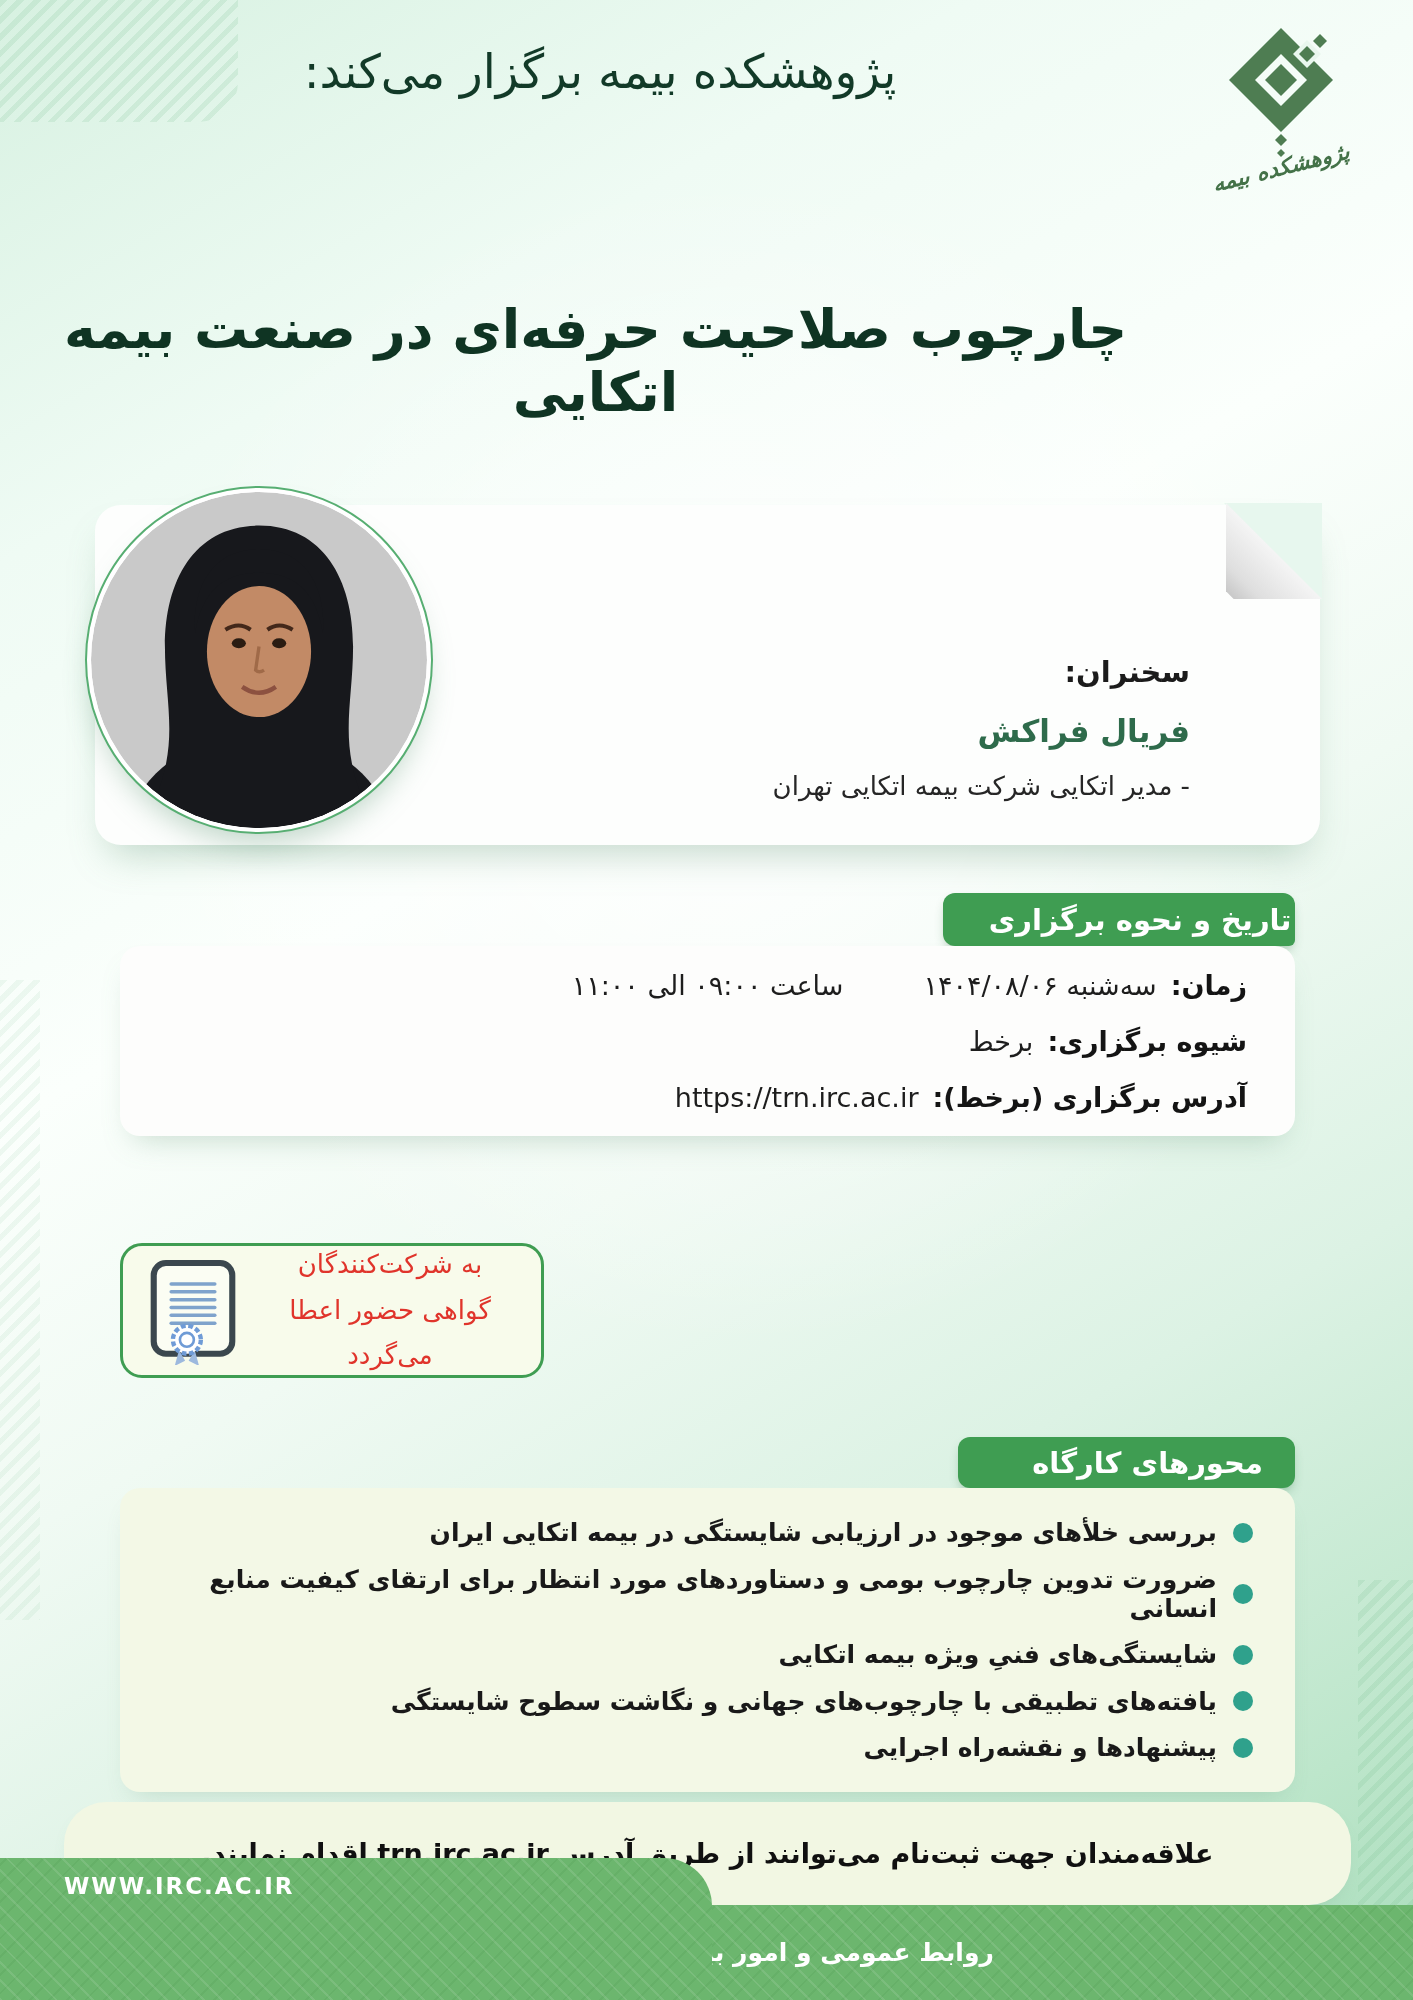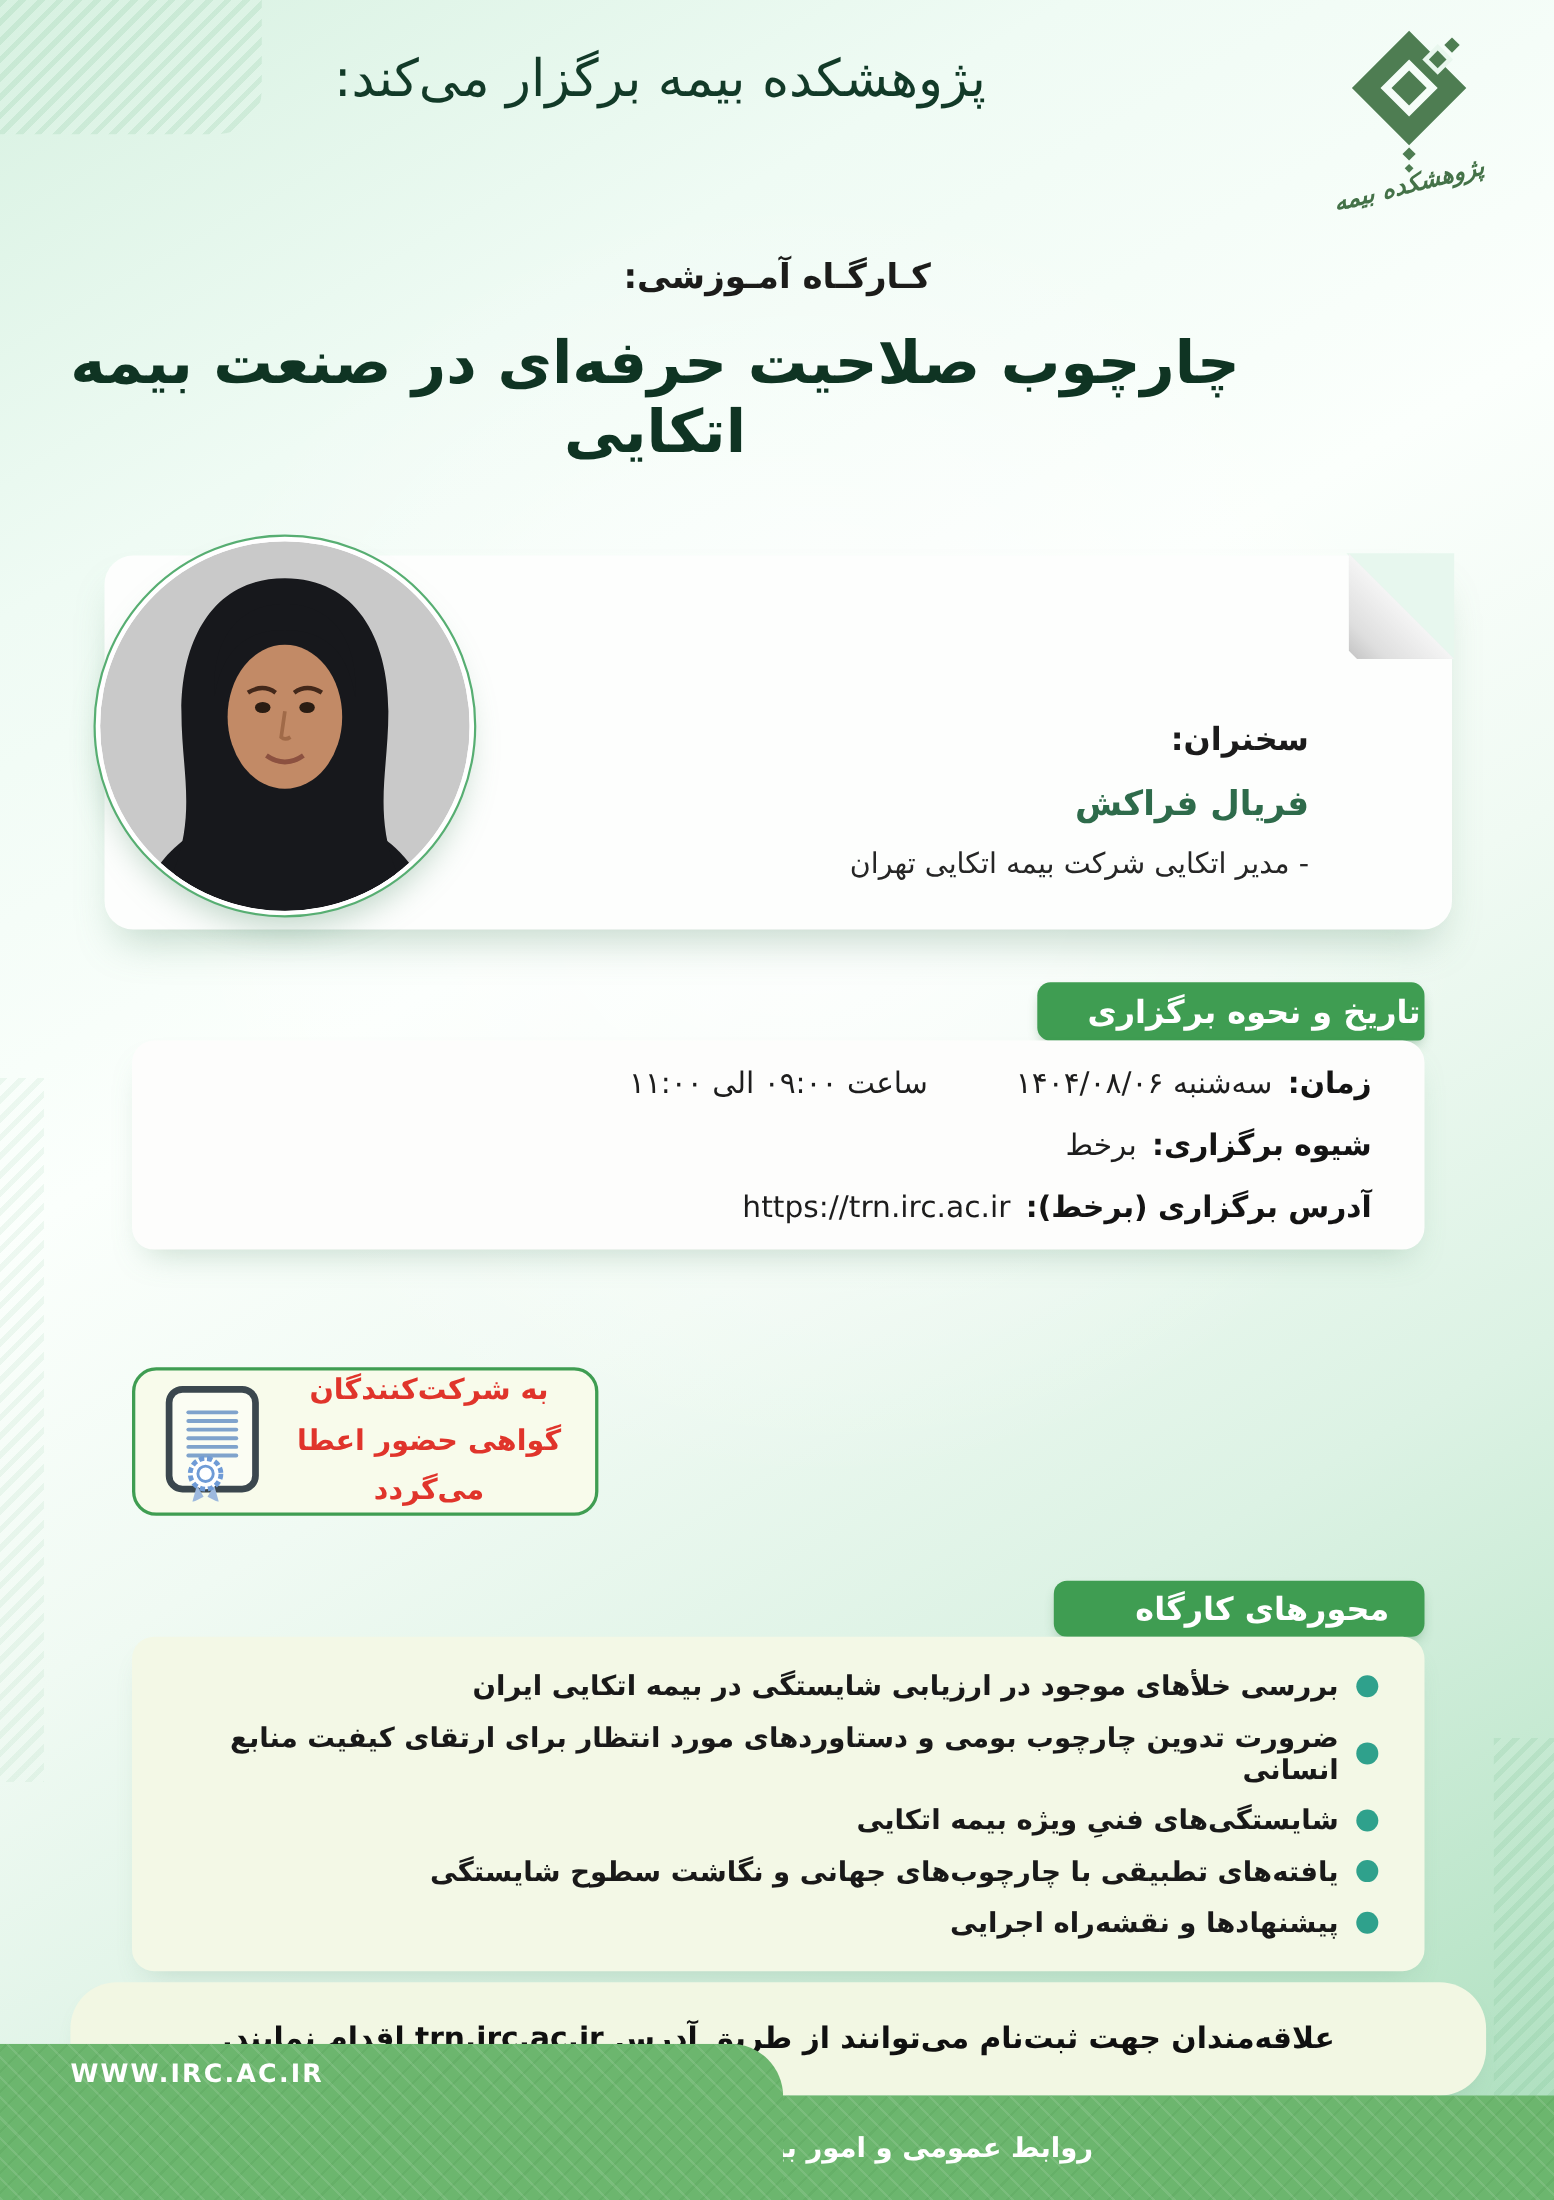--- a/index.html
+++ b/index.html
@@ -99,21 +99,21 @@
   .sched-value{font-weight:400;}
   .sched-gap{width:52px;}
 
   
   .cert-box{
     position:absolute;left:120px;top:1243px;width:424px;height:135px;
     background:#f8fbeb;border:3px solid #3f9d52;border-radius:22px;
     box-sizing:border-box;display:flex;align-items:center;
     padding:0 18px 0 22px;gap:16px;
   }
-  .cert-text{flex:1;text-align:center;direction:rtl;color:#e0342b;font-weight:700;font-size:26px;line-height:1.75;}
+  .cert-text{flex:1;text-align:center;direction:rtl;color:#e0342b;font-weight:400;font-size:26px;line-height:1.75;}
 
   
   .topics-card{
     position:absolute;left:120px;top:1488px;width:1175px;height:304px;
     background:#f3f8e6;border-radius:20px;
     box-shadow:0 14px 26px -14px rgba(96,150,118,0.3);
     box-sizing:border-box;padding:30px 42px;direction:rtl;
     display:flex;flex-direction:column;justify-content:space-between;
   }
   .topic{display:flex;align-items:center;gap:16px;font-size:25px;font-weight:700;color:#191919;text-align:right;}
@@ -163,21 +163,20 @@
       <g fill="#e9f7ee">
         <path d="M86 20 L100 34 L86 48 L72 34 Z"></path>
       </g>
       <g fill="#4e7d52">
         <path d="M86 26 L94 34 L86 42 L78 34 Z"></path>
       </g>
     </svg>
     <span class="logo-wordmark">پژوهشکده بیمه</span>
   </div>
 
-  <div class="kicker">کـارگـاه آمـوزشی:</div>
   <div class="main-title">چارچوب صلاحیت حرفه‌ای در صنعت بیمه اتکایی</div>
 
   <div class="speaker-card">
     <div class="curl-mask"></div>
     <div class="curl-fold"></div>
     <div class="speaker-text">
       <div class="speaker-label">سخنران:</div>
       <div class="speaker-name">فریال فراکش</div>
       <div class="speaker-role">- مدیر اتکایی شرکت بیمه اتکایی تهران</div>
     </div>

